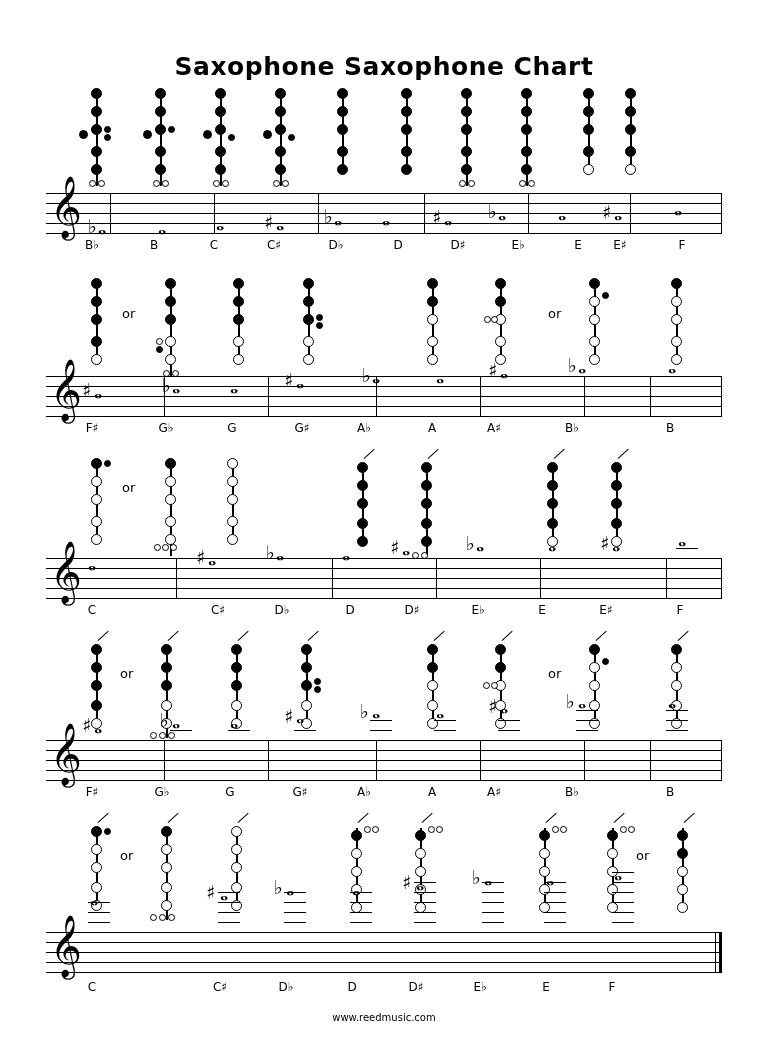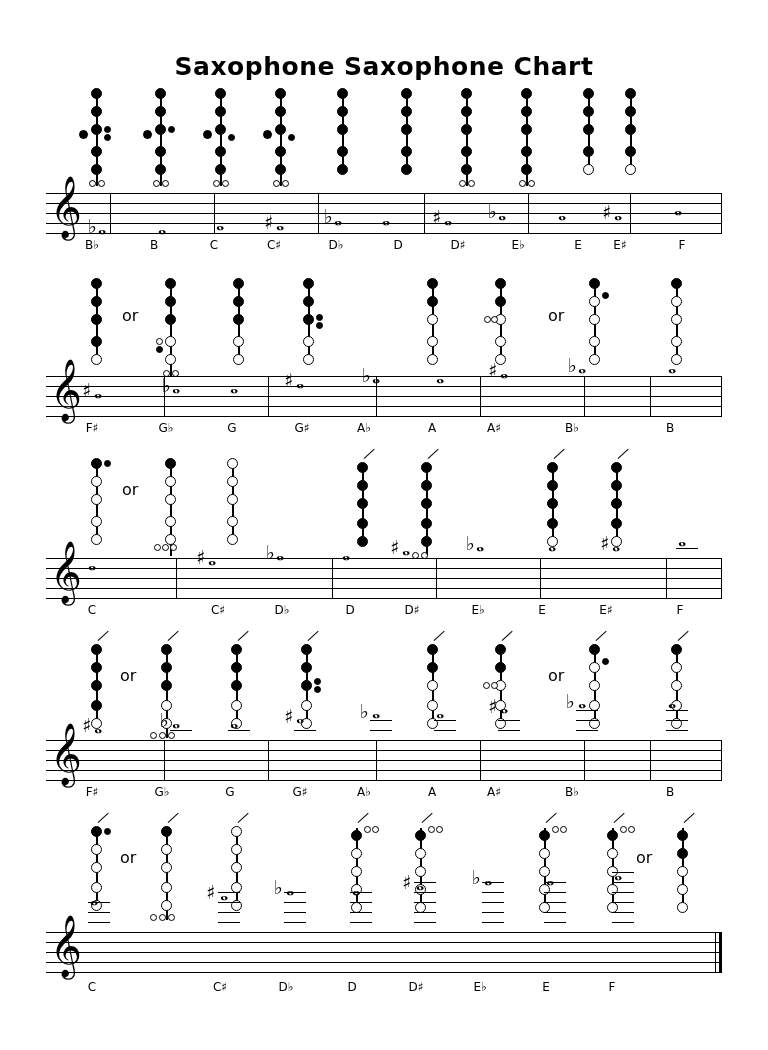--- a/index.html
+++ b/index.html
@@ -72,21 +72,21 @@
   .side.f{background:#000;}
   .octkey{
     position:absolute;width:9px;height:9px;border:1.4px solid #000;border-radius:50%;
     box-sizing:border-box;background:#000;
   }
   .flagline{position:absolute;height:1.3px;background:#000;transform-origin:left center;}
 
   .or{
     position:absolute;
     font-family:"DejaVu Sans", sans-serif;
-    font-size:16px;
+    font-size:13px;
   }
 
   .footer{
     position:absolute;left:0;width:768px;top:1012px;
     text-align:center;
     font-family:"DejaVu Sans", sans-serif;
     font-size:10px;
   }
 </style>
 </head>
@@ -817,13 +817,14 @@
     <div class="notename" style="left:72px;top:158px;">C</div>
     <div class="notename" style="left:200px;top:158px;">C♯</div>
     <div class="notename" style="left:266px;top:158px;">D♭</div>
     <div class="notename" style="left:332px;top:158px;">D</div>
     <div class="notename" style="left:396px;top:158px;">D♯</div>
     <div class="notename" style="left:460px;top:158px;">E♭</div>
     <div class="notename" style="left:526px;top:158px;">E</div>
     <div class="notename" style="left:592px;top:158px;">F</div>
   </div>
 
+  <div class="footer">www.reedmusic.com</div>
 </div>
 
 </body></html>

